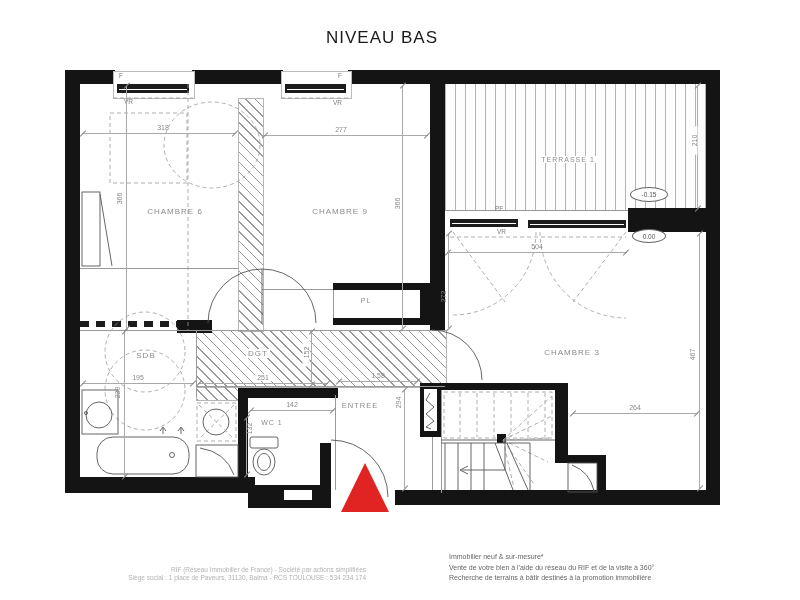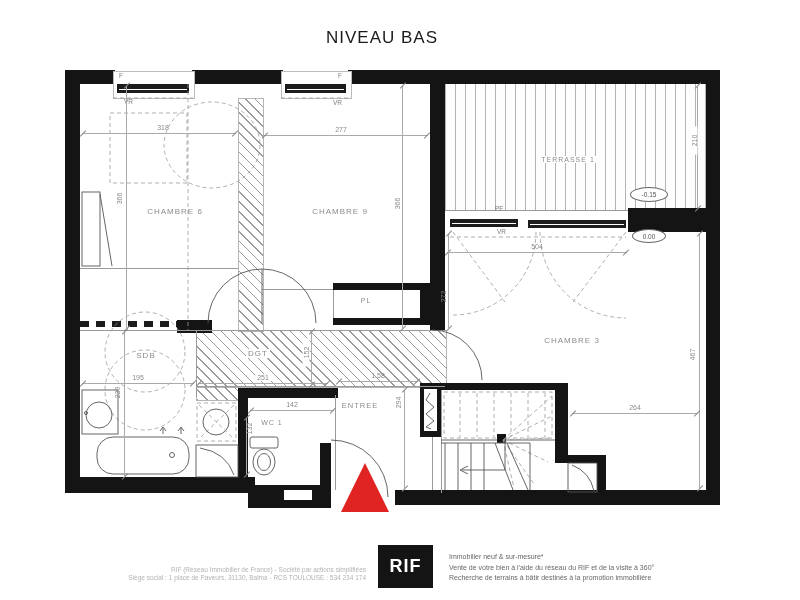--- a/index.html
+++ b/index.html
@@ -200,28 +200,27 @@
   <div class="dim-label ctr" style="left:292px;top:401px;">142</div>
   <div class="dim-label v" style="left:237px;top:425px;">132</div>
   <div class="dim-label ctr" style="left:378px;top:372px;">1.58</div>
   <div class="dim-label v" style="left:386px;top:399px;">294</div>
 
   <div class="level" style="left:630px;top:187px;width:36px;height:13px;">-0.15</div>
   <div class="level" style="left:632px;top:229px;width:32px;height:12px;">0.00</div>
 
   <div class="room-label ctr" style="left:175px;top:207px;">CHAMBRE 6</div>
   <div class="room-label ctr" style="left:340px;top:207px;">CHAMBRE 9</div>
-  <div class="room-label ctr" style="left:572px;top:336px;">CHAMBRE 3</div>
+  <div class="room-label ctr" style="left:572px;top:348px;">CHAMBRE 3</div>
   <div class="room-label ctr chip" style="left:568px;top:156px;font-size:7px;">TERRASSE 1</div>
   <div class="room-label ctr" style="left:146px;top:351px;">SDB</div>
   <div class="room-label ctr chip" style="left:258px;top:349px;">DGT</div>
   <div class="room-label ctr" style="left:272px;top:419px;font-size:7px;">WC 1</div>
   <div class="room-label ctr" style="left:360px;top:401px;font-size:7.5px;">ENTREE</div>
   <div class="room-label ctr" style="left:366px;top:297px;font-size:7px;">PL</div>
 
   <div class="ft-gray" style="top:566px;">RIF (Réseau Immobilier de France) - Société par actions simplifiées</div>
   <div class="ft-gray" style="top:574px;">Siège social : 1 place de Paveurs, 31130, Balma - RCS TOULOUSE : 534 234 174</div>
-  <div class="logo">RIF</div>
   <div class="svc" style="top:553px;">Immobilier neuf &amp; sur-mesure*</div>
   <div class="svc" style="top:564px;">Vente de votre bien à l'aide du réseau du RIF et de la visite à 360°</div>
   <div class="svc" style="top:574px;">Recherche de terrains à bâtir destinés à la promotion immobilière</div>
 
 </div>
 
 </body></html>

